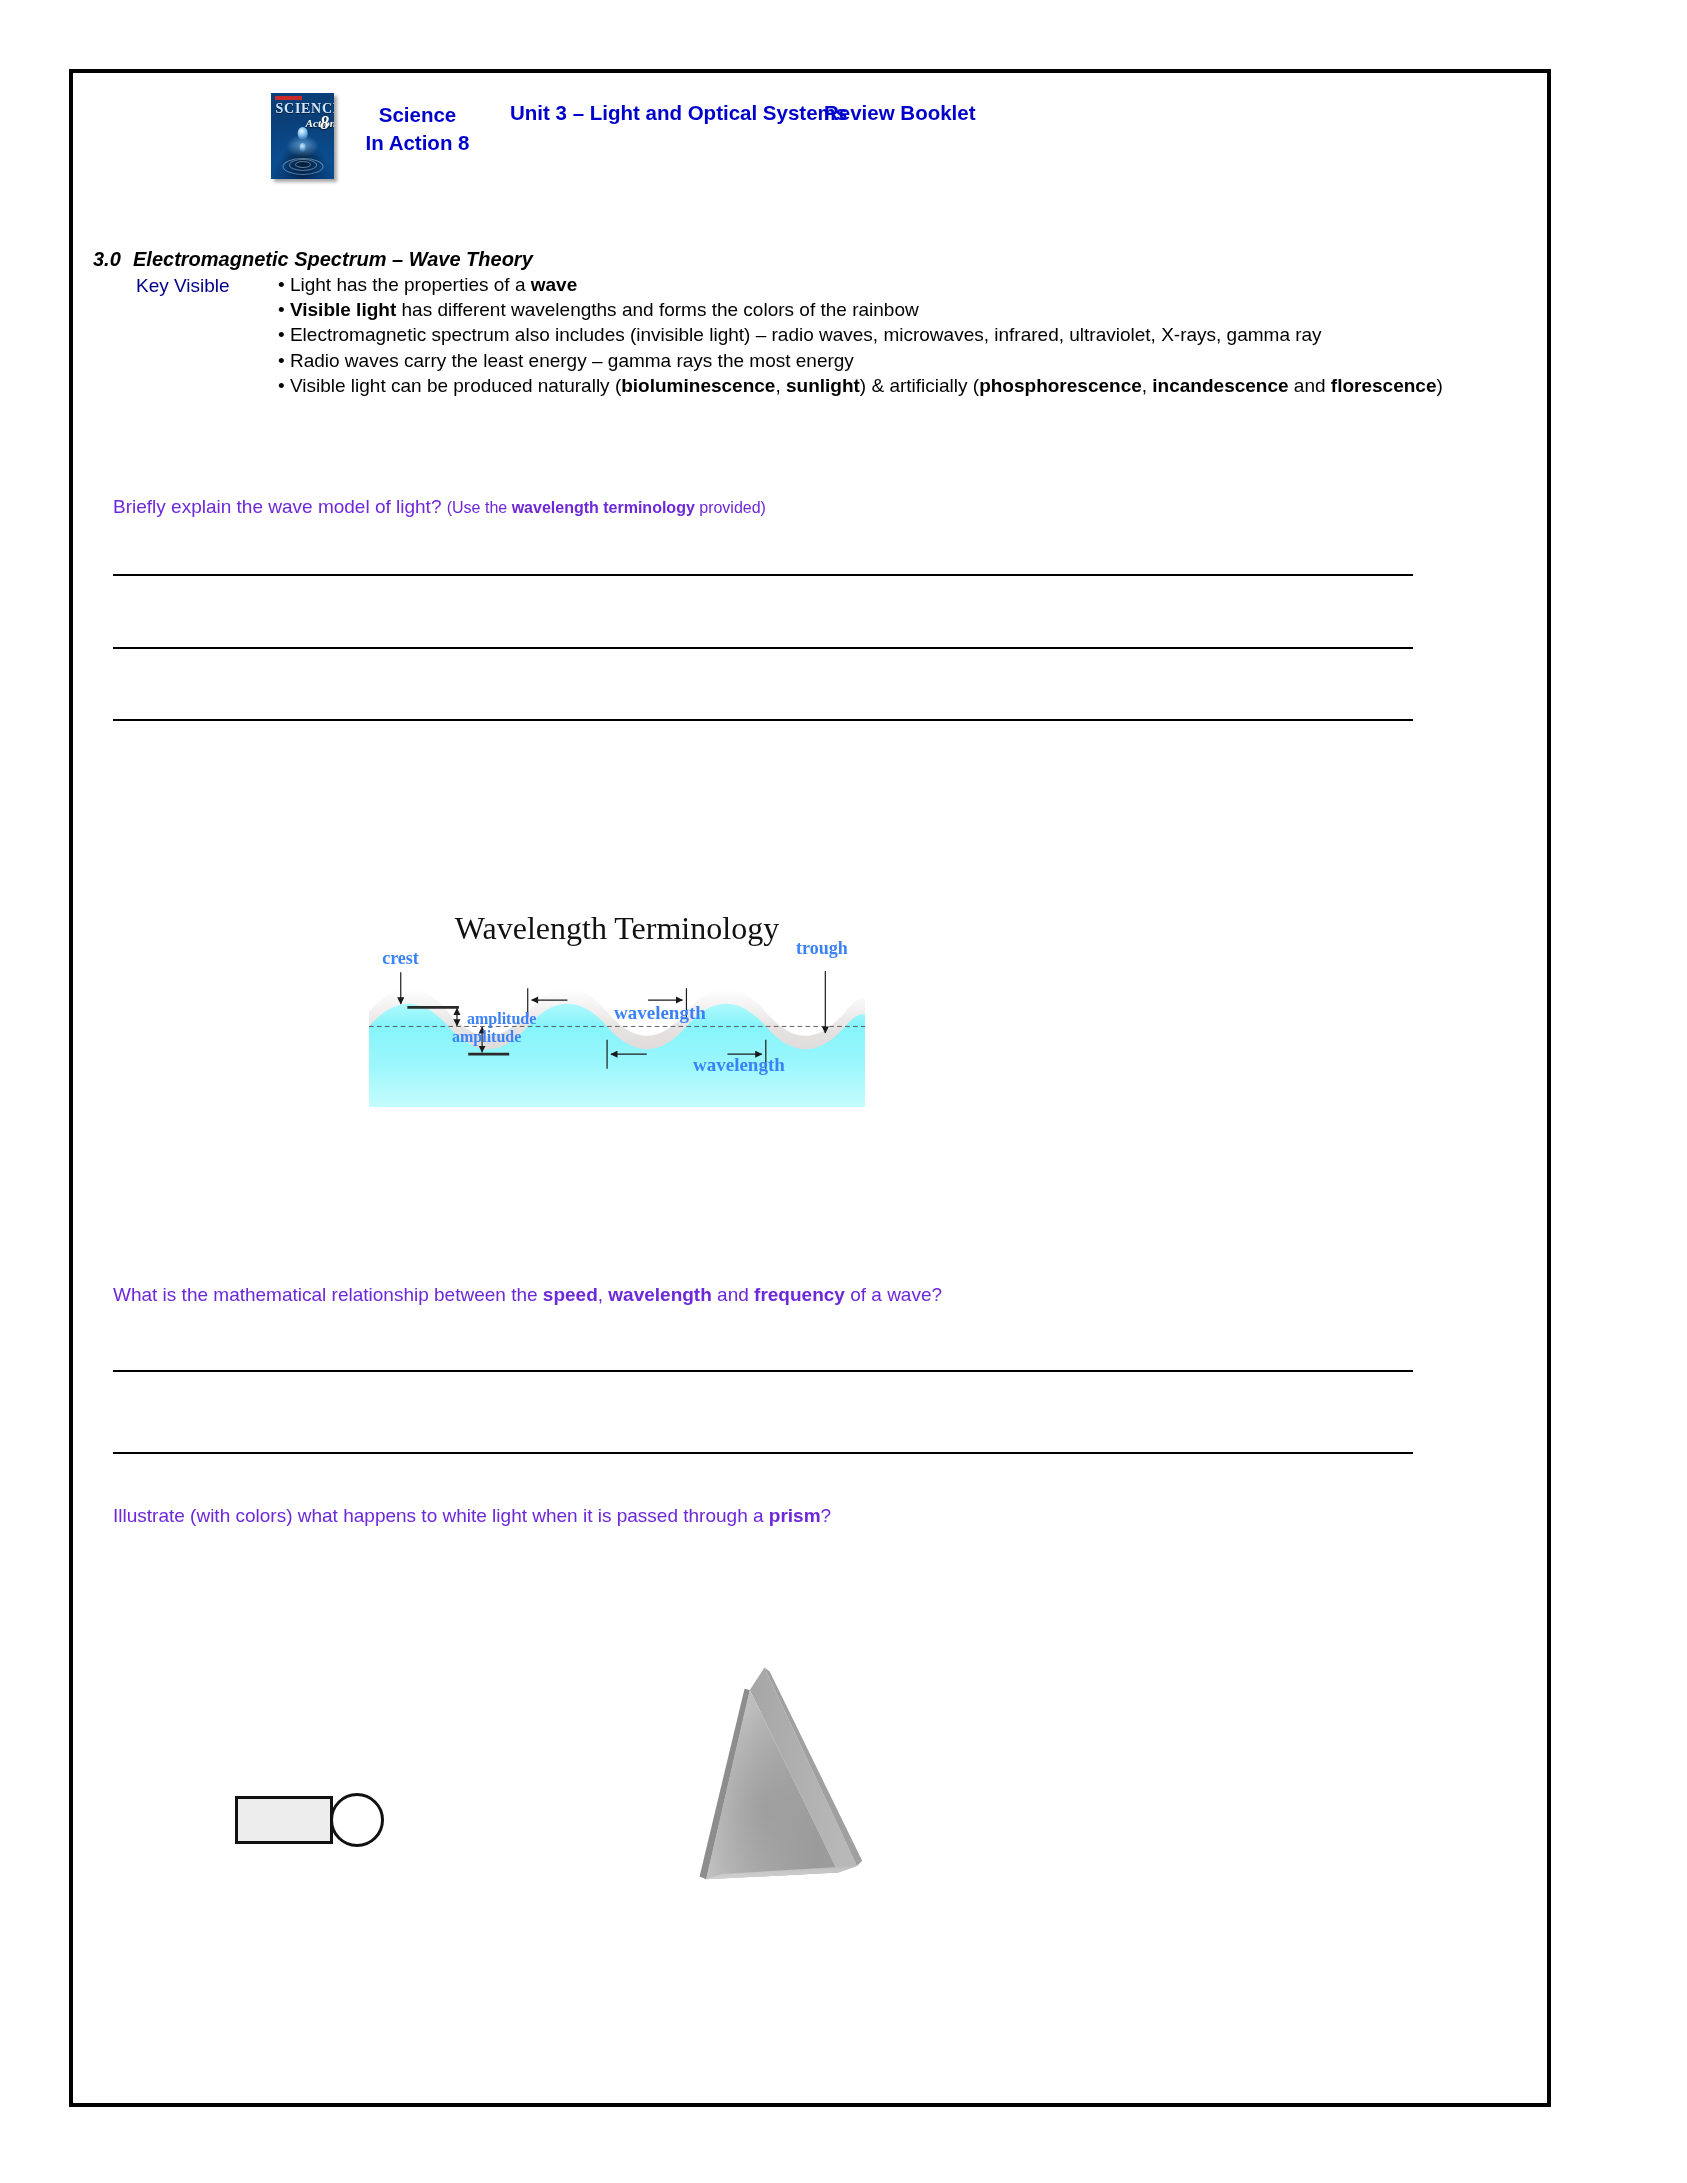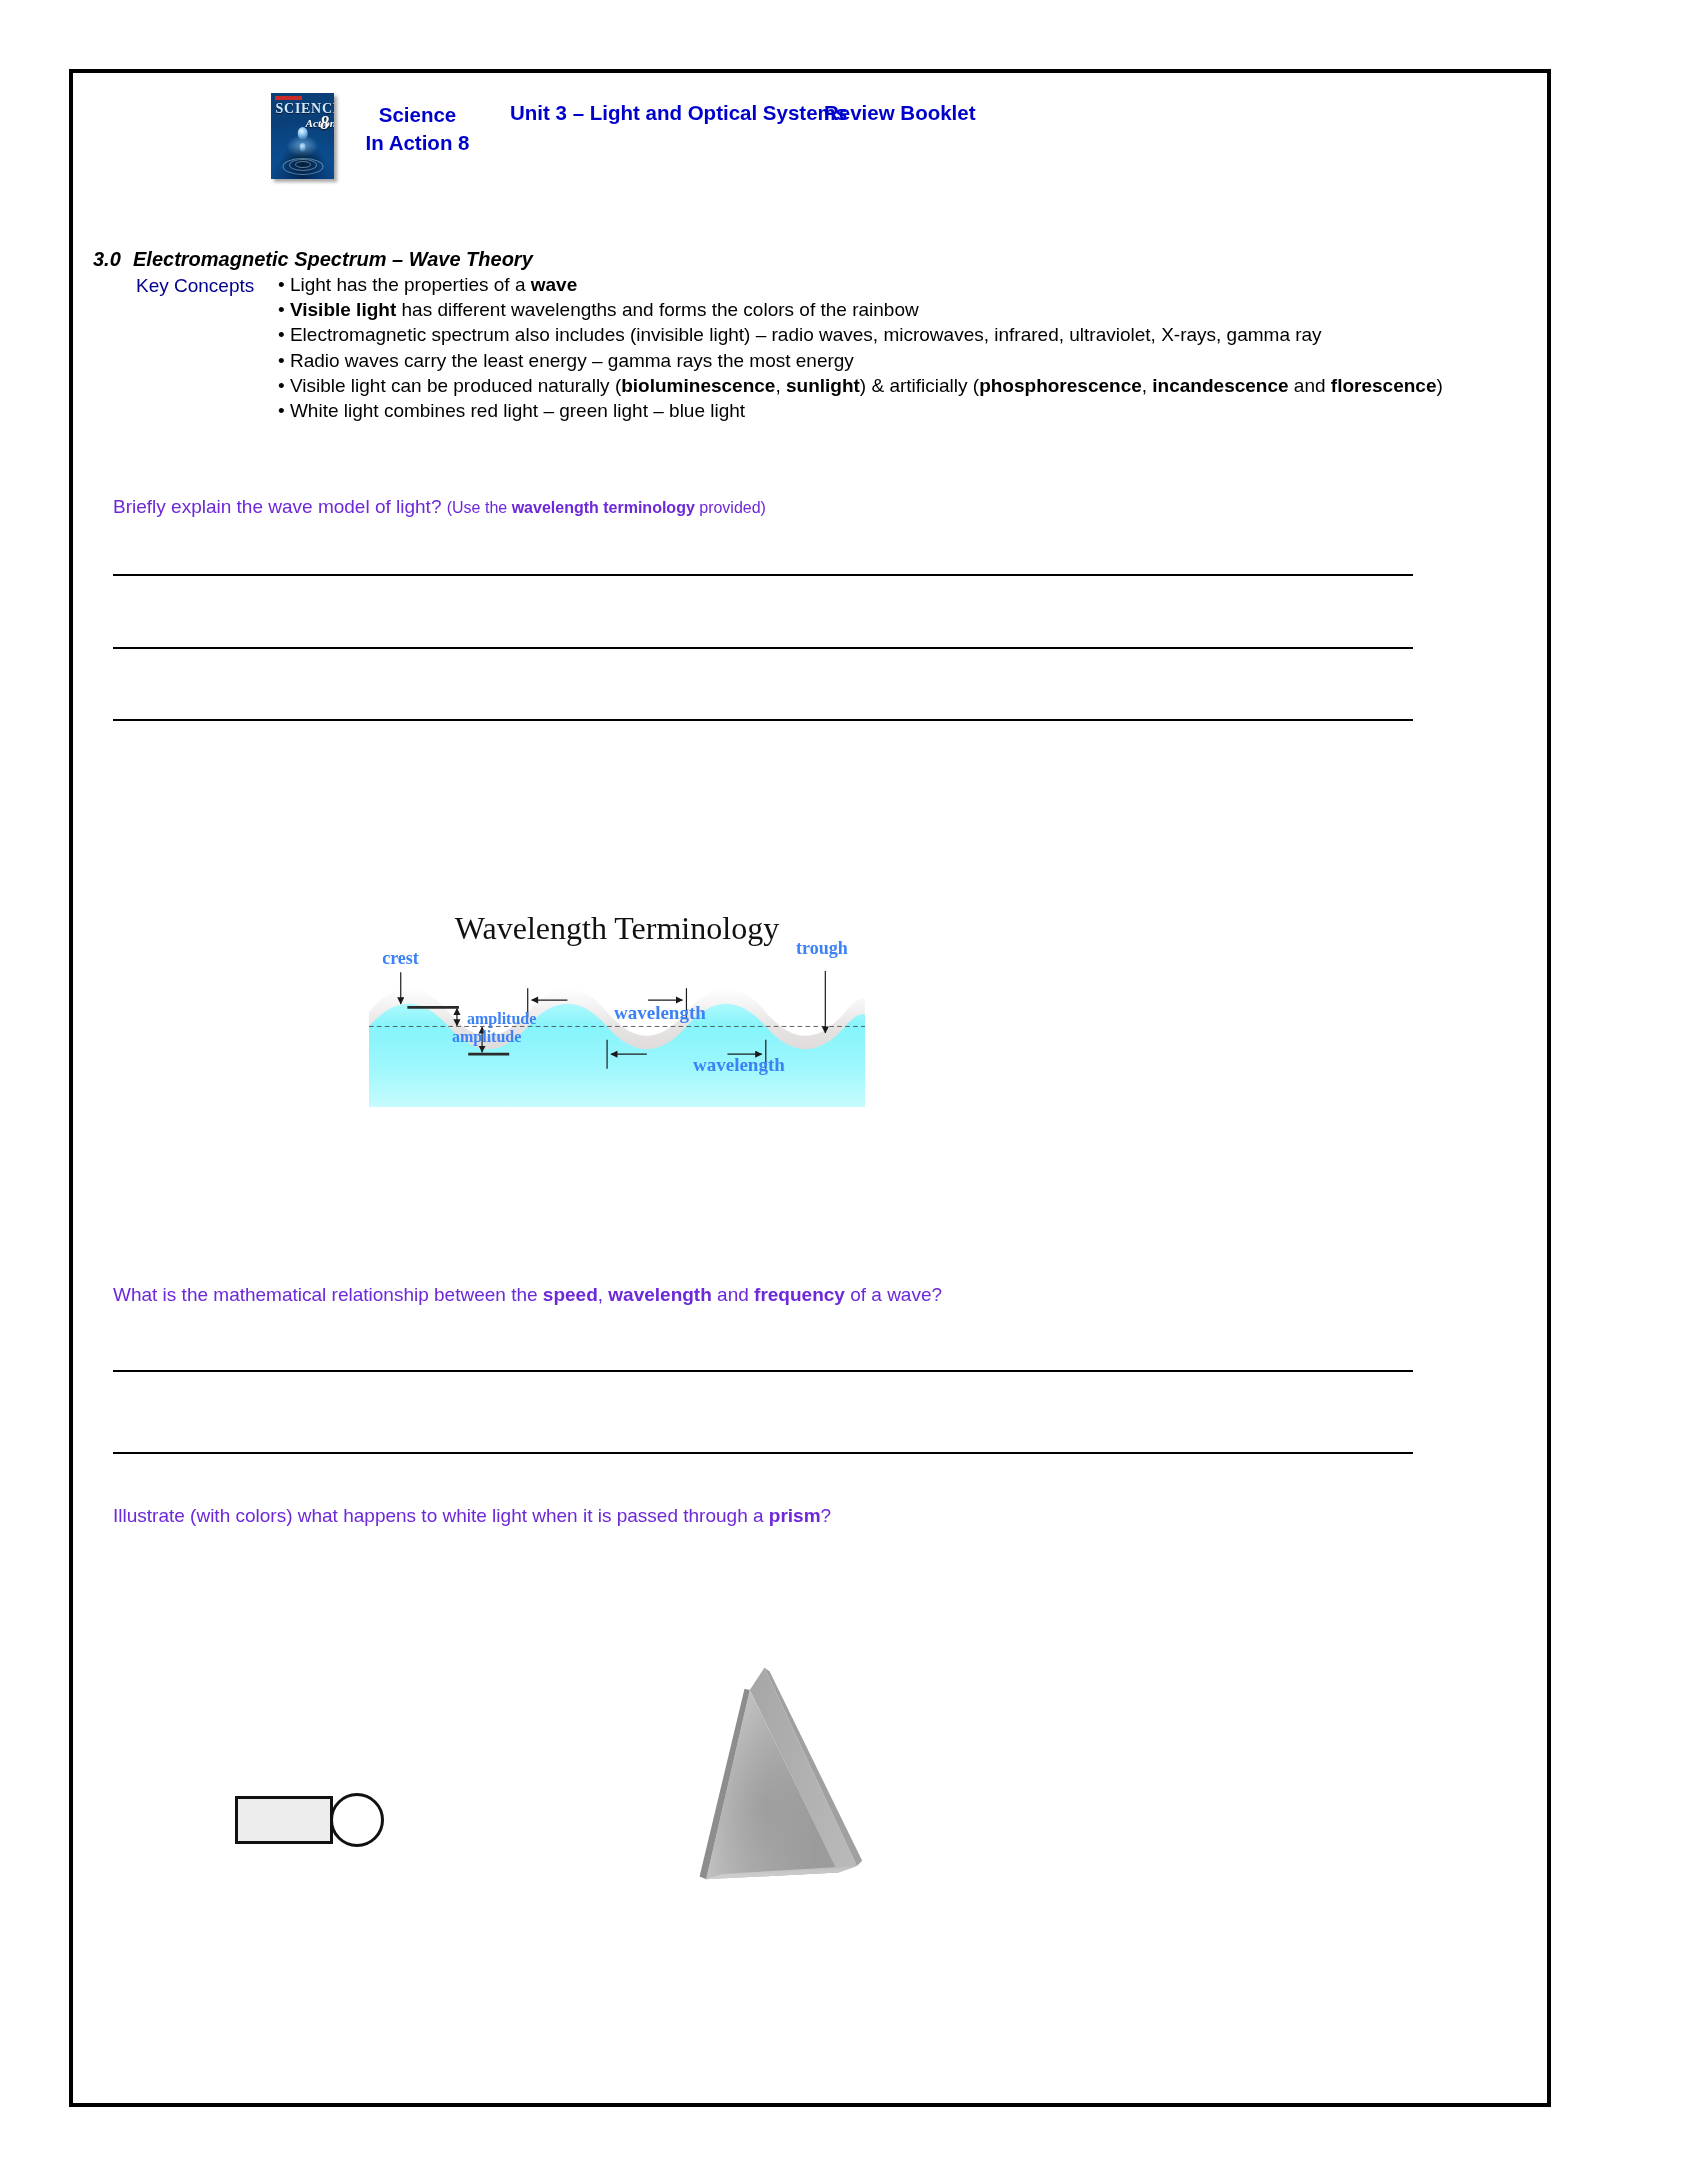--- a/index.html
+++ b/index.html
@@ -191,28 +191,27 @@
       <div>In Action 8</div>
     </div>
 
     <div class="hdr-unit">Unit 3 – Light and Optical Systems</div>
     <div class="hdr-review">Review Booklet</div>
   </div>
 
   <div class="sec-number">3.0</div>
   <div class="sec-title">Electromagnetic Spectrum – Wave Theory</div>
 
-  <div class="kc-label">Key Concepts</div>
+  <div class="kc-label">Key Visible</div>
   <ul class="kc-list" id="kc-list">
       <li><span>• Light has the properties of a </span><span style="font-weight: bold;">wave</span></li>
       <li><span>• </span><span style="font-weight: bold;">Visible light</span><span> has different wavelengths and forms the colors of the rainbow</span></li>
       <li class="kc-just"><span>• Electromagnetic spectrum also includes (</span><span style="font-weight: normal;">invisible</span><span> light) – radio waves, microwaves, infrared, ultraviolet, X-rays, gamma ray</span></li>
       <li><span>• Radio waves carry the least energy – gamma rays the most energy</span></li>
       <li class="kc-just"><span>• Visible light can be produced naturally (</span><span style="font-weight: bold;">bioluminescence</span><span>, </span><span style="font-weight: bold;">sunlight</span><span>) &amp; artificially (</span><span style="font-weight: bold;">phosphorescence</span><span>, </span><span style="font-weight: bold;">incandescence</span><span> and </span><span style="font-weight: bold;">florescence</span><span>)</span></li>
-      <li><span>• White light combines red light – green light – blue light</span></li>
     </ul>
 
   <div class="q" id="q-0" style="top: 423px;"><span>Briefly explain the wave model of light?  </span><span class="small">(Use the </span><span class="small" style="font-weight: bold;">wavelength terminology</span><span class="small"> provided)</span></div>
   <div class="rule" style="top: 501px;"></div>
   <div class="rule" style="top: 574px;"></div>
   <div class="rule" style="top: 646px;"></div>
 
   <div class="wave-fig">
     <div class="wave-title">Wavelength Terminology</div>
 

